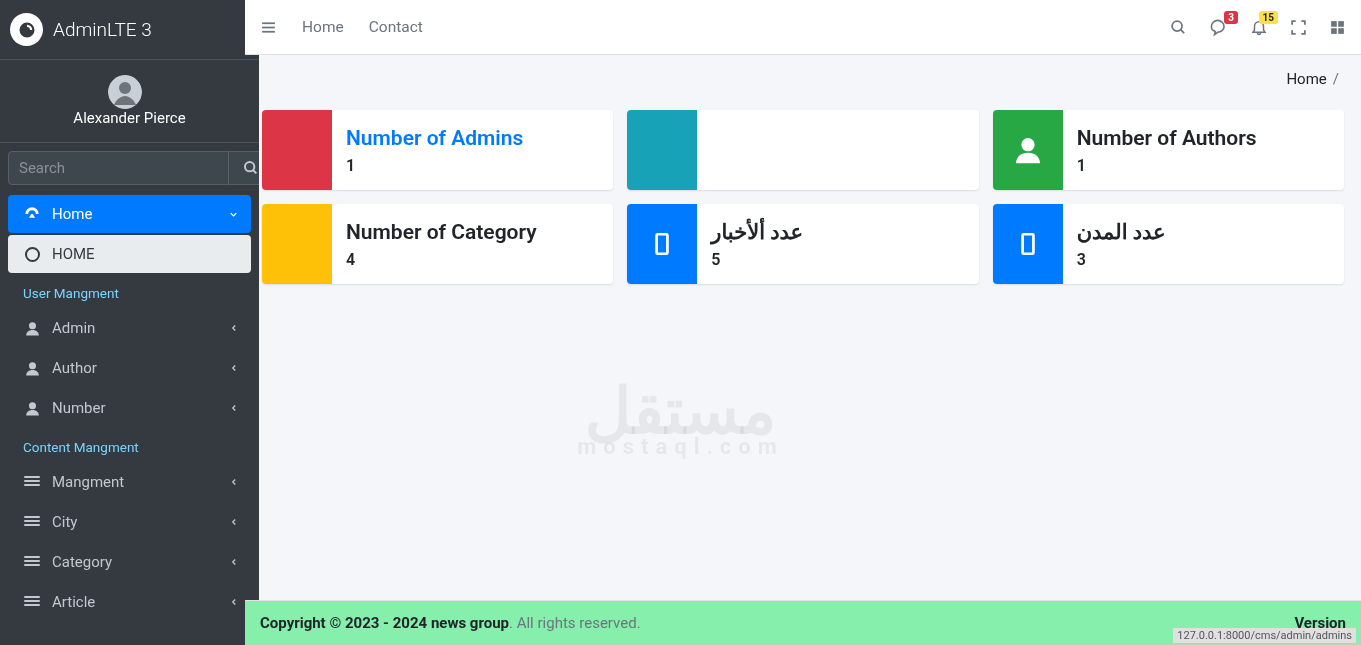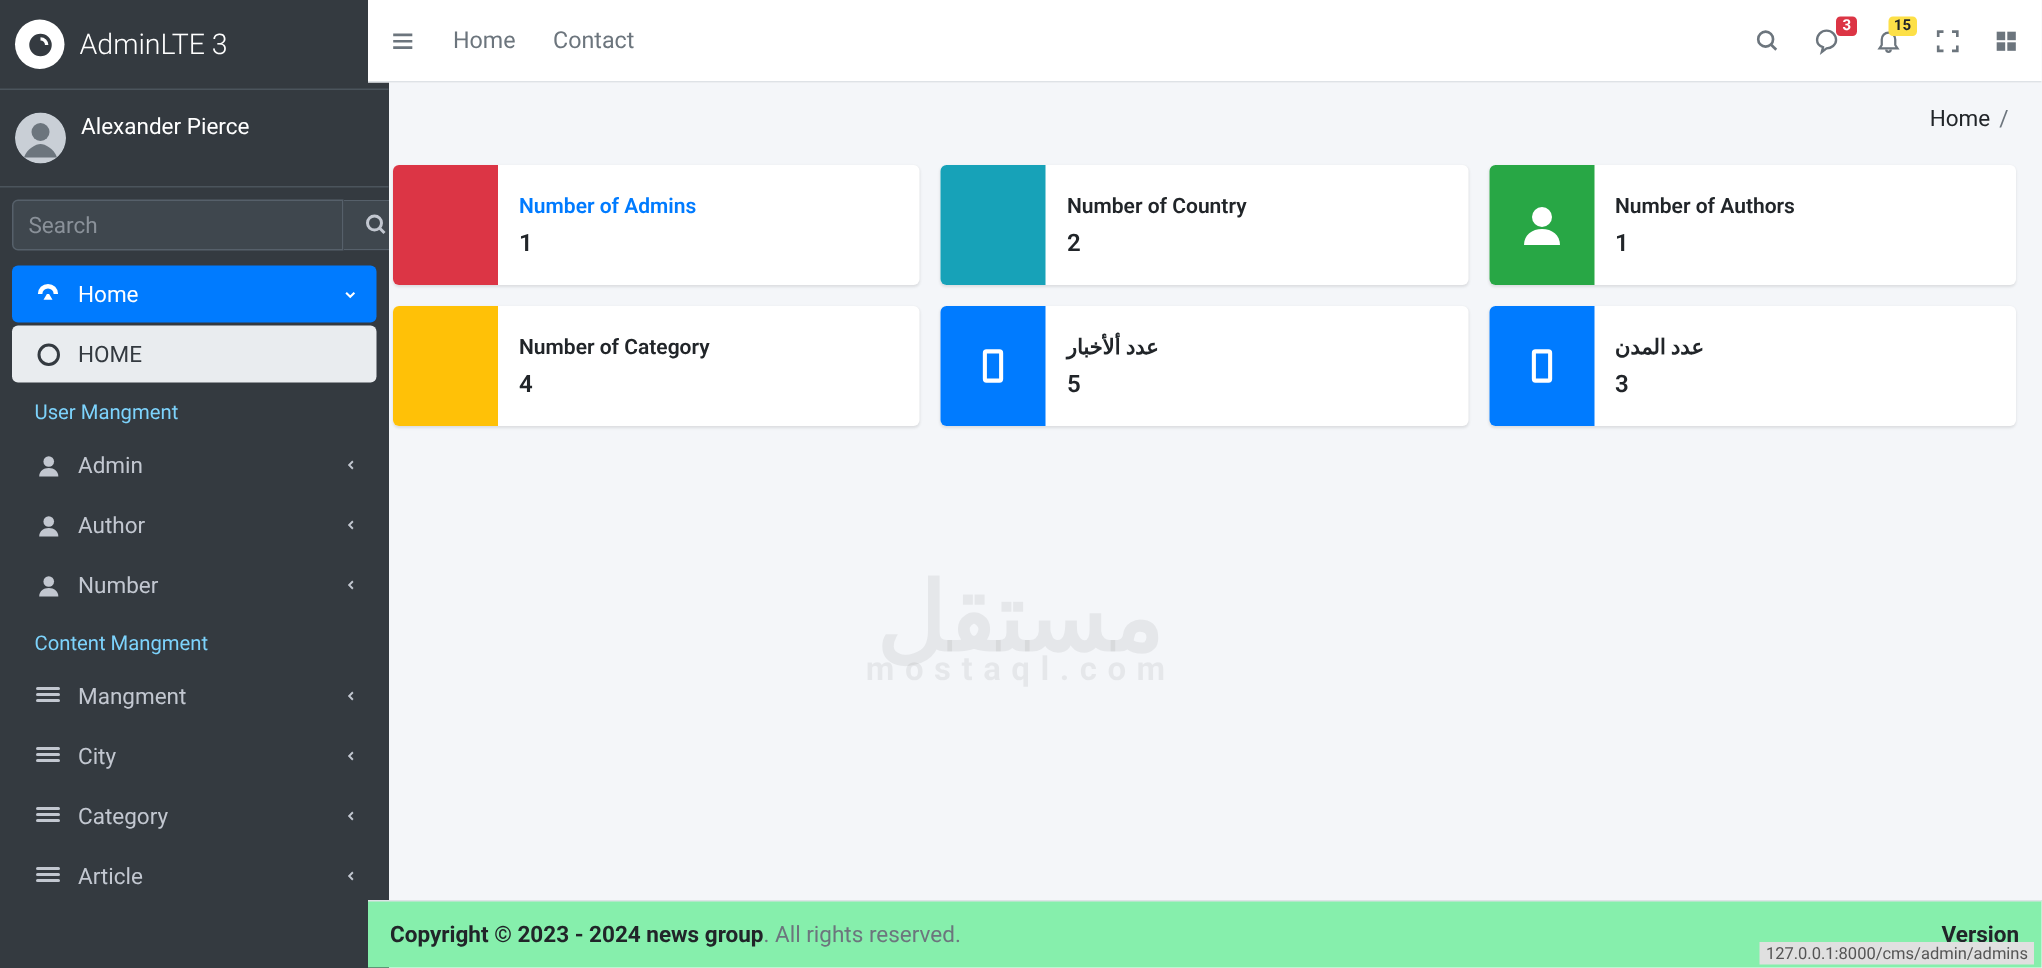--- a/index.html
+++ b/index.html
@@ -1,20 +1,20 @@
 <!DOCTYPE html>
 <html><head>
 <meta charset="utf-8">
 <style>
 * { margin: 0; padding: 0; box-sizing: border-box; font-family: -apple-system, BlinkMacSystemFont, "Segoe UI", Roboto, "Helvetica Neue", Arial, sans-serif; }
 body { background: #f4f6f9; width: 1361px; height: 645px; overflow: hidden; position: relative; }
 .sidebar { position: absolute; left: 0; top: 0; width: 259px; height: 645px; background: #343a40; color: #c2c7d0; overflow-y: auto; }
 .brand { display: flex; align-items: center; padding: 13px 10px; border-bottom: 1px solid #4b545c; color: #fff; font-size: 19px; font-weight: 300; }
 .brand-logo { width: 33px; height: 33px; border-radius: 50%; background: #fff; color: #343a40; display: flex; align-items: center; justify-content: center; margin-right: 10px; font-weight: bold; font-size: 20px; }
-.user-panel { display: flex; align-items: flex-start; padding: 15px 10px; border-bottom: 1px solid #4b545c; }
+.user-panel { display: flex; align-items: center; padding: 15px 10px; border-bottom: 1px solid #4b545c; flex-direction: column; }
 .user-avatar { width: 34px; height: 34px; border-radius: 50%; background: #6c757d; margin-right: 10px; display:flex; align-items:center; justify-content:center; overflow:hidden; }
 .user-name { color: #fff; font-size: 15px; }
 .search-box { display: flex; padding: 8px; }
 .search-input { flex: 1; background: #3f474e; border: 1px solid #56606a; color: #fff; padding: 7px 10px; font-size: 15px; border-radius: 4px 0 0 4px; outline: none; }
 .search-input::placeholder { color: #8a9199; }
 .search-btn { background: #3f474e; border: 1px solid #56606a; border-left: none; color: #c2c7d0; padding: 0 14px; border-radius: 0 4px 4px 0; cursor: pointer; font-size: 15px; }
 .nav-menu { list-style: none; padding: 0 8px; }
 .nav-item { display: flex; align-items: center; padding: 10px 12px; margin: 2px 0; border-radius: 4px; cursor: pointer; position: relative; font-size: 15px; }
 .nav-item.active { background: #007bff; color: #fff; }
 .nav-item.sub-active { background: #e9ecef; color: #343a40; }
@@ -29,21 +29,21 @@
 .topnav-icon { position: relative; color: #6c757d; cursor: pointer; font-size: 17px; }
 .badge { position: absolute; top: -7px; right: -10px; font-size: 10px; padding: 1px 4px; border-radius: 3px; color: #fff; font-weight: bold; }
 .badge.red { background: #dc3545; }
 .badge.yellow { background: #fde047; color: #212529; margin-left: 20px; }
 .content-header { padding: 15px 22px 0; display: flex; justify-content: flex-end; font-size: 15px; color: #212529; }
 .content-header .sep { color: #6c757d; margin-left: 6px; }
 .content { padding: 15px 10px; display: flex; flex-wrap: wrap; gap: 0; }
 .info-box { background: #fff; border-radius: 4px; box-shadow: 0 1px 2px rgba(0,0,0,.1); display: flex; margin: 7px; flex: 0 0 calc(33.333% - 14px); min-height: 80px; }
 .info-box-icon { width: 70px; display: flex; align-items: center; justify-content: center; border-radius: 4px 0 0 4px; font-size: 28px; color: #fff; }
 .info-box-content { padding: 10px 14px; display: flex; flex-direction: column; justify-content: center; }
-.info-box-text { font-size: 14px; font-weight: 600; color: #212529; }
+.info-box-text { font-size: 21px; font-weight: 600; color: #212529; }
 .info-box-text.linkish { color: #007bff; }
 .info-box-number { font-size: 16px; font-weight: 600; margin-top: 6px; color: #212529; }
 .bg-red { background: #dc3545; }
 .bg-teal { background: #17a2b8; }
 .bg-green { background: #28a745; }
 .bg-yellow { background: #ffc107; }
 .bg-blue { background: #007bff; }
 .footer { position: absolute; bottom: 0; left: 245px; right: 0; height: 45px; background: #86efac; border-top: 1px solid #dee2e6; display: flex; align-items: center; padding: 0 15px; font-size: 15px; color: #6c757d; }
 .footer strong { color: #212529; }
 .footer .ver { margin-left: auto; font-weight: bold; color: #212529; }
@@ -264,24 +264,20 @@
   <div class="content">
     <div class="info-box">
       <div class="info-box-icon bg-red"></div>
       <div class="info-box-content">
         <span class="info-box-text linkish">Number of Admins</span>
         <span class="info-box-number">1</span>
       </div>
     </div>
     <div class="info-box">
       <div class="info-box-icon bg-teal"></div>
-      <div class="info-box-content">
-        <span class="info-box-text">Number of Country</span>
-        <span class="info-box-number">2</span>
-      </div>
     </div>
     <div class="info-box">
       <div class="info-box-icon bg-green">
         <svg width="32" height="32" viewBox="0 0 24 24" fill="#fff">
             <circle cx="12" cy="8" r="5"></circle>
             <path d="M3 22c0-5 4-8 9-8s9 3 9 8"></path>
           </svg>
       </div>
       <div class="info-box-content">
         <span class="info-box-text">Number of Authors</span>

